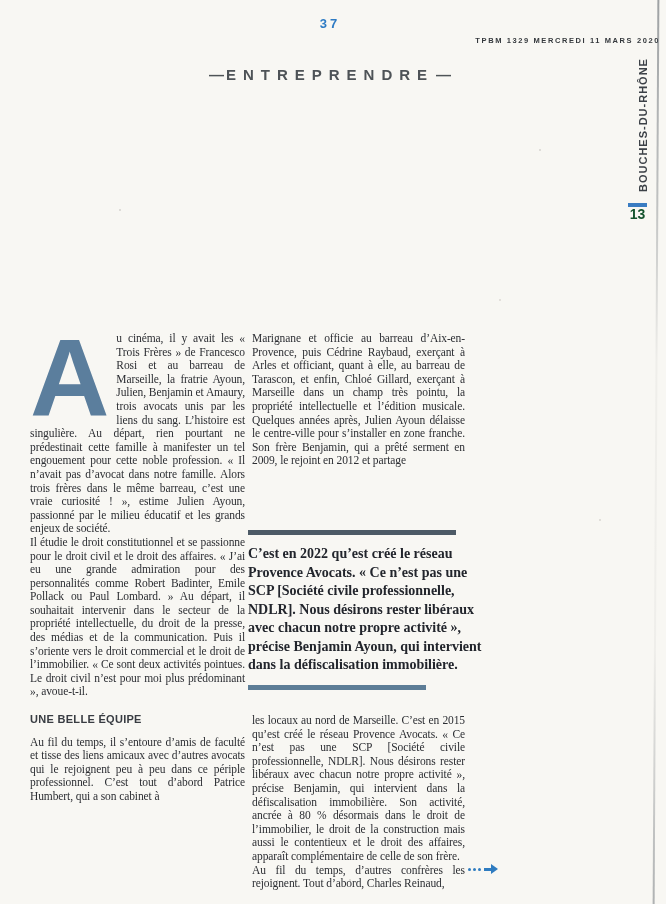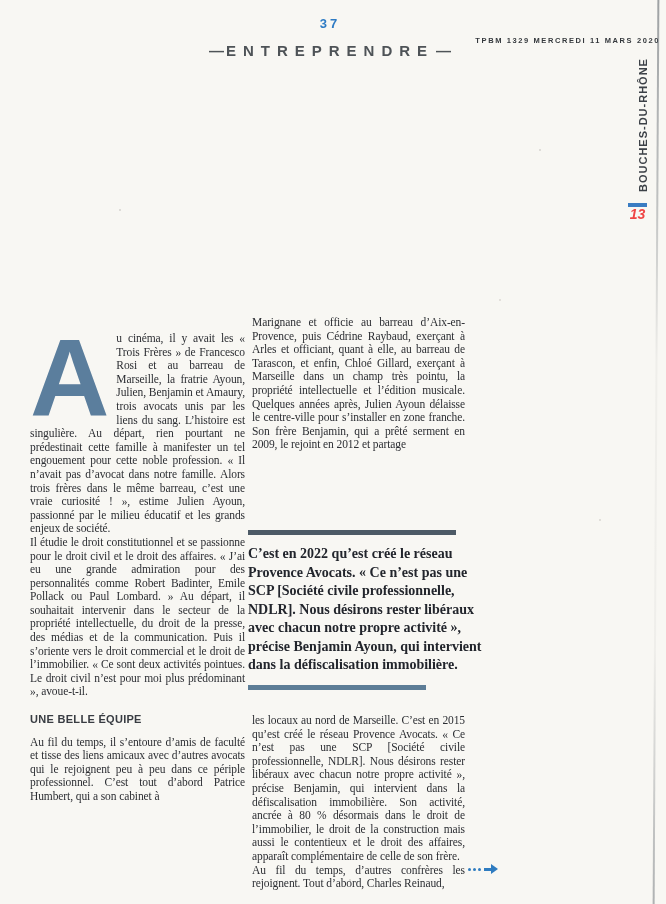--- a/index.html
+++ b/index.html
@@ -29,61 +29,61 @@
     font-family:"Liberation Sans","DejaVu Sans",sans-serif;
     font-size:13px;font-weight:bold;letter-spacing:3px;color:#2e7bc4;
   }
   .hdr-issue{
     position:absolute;top:36px;left:0;width:660px;text-align:right;
     font-family:"Liberation Sans","DejaVu Sans",sans-serif;
     font-size:7.5px;font-weight:bold;letter-spacing:1.6px;color:#35393d;
     text-transform:uppercase;
   }
   .hdr-section{
-    position:absolute;top:42px;left:0;width:660px;text-align:center;
+    position:absolute;top:66px;left:0;width:660px;text-align:center;
     font-family:"Liberation Sans","DejaVu Sans",sans-serif;
     font-size:15px;font-weight:bold;letter-spacing:7px;color:#4e5357;
     white-space:nowrap;
   }
   .hdr-section .dash{letter-spacing:0;margin:0 2px;}
 
   
   .side-region{
     position:absolute;left:637px;top:192px;
     transform:rotate(-90deg);transform-origin:0 0;
     white-space:nowrap;
     font-family:"Liberation Sans","DejaVu Sans",sans-serif;
     font-size:11px;font-weight:bold;letter-spacing:1px;color:#3c4147;
   }
   .side-bar{
     position:absolute;left:628px;top:203px;width:19px;height:4px;background:#3a7cc2;
   }
   .side-pagenum{
     position:absolute;left:626px;top:206px;width:23px;text-align:center;
     font-family:"Liberation Sans","DejaVu Sans",sans-serif;
-    font-size:14px;font-weight:bold;color:#ef4444;font-style:italic;
+    font-size:14px;font-weight:bold;color:#14532d;
   }
   .scan-edge{
     position:absolute;right:9px;top:0;bottom:0;width:2px;pointer-events:none;
     background:linear-gradient(to bottom,
       rgba(85,92,99,.55) 0%,rgba(85,92,99,.35) 22%,
       rgba(120,120,120,.07) 40%,rgba(120,120,120,.07) 72%,
       rgba(85,92,99,.45) 100%);
     transform:rotate(.3deg);
   }
 
   
   .col{
     position:absolute;width:215px;
     font-size:11.5px;line-height:13.6px;letter-spacing:-.1px;
     text-align:justify;
   }
   .col p{margin:0;}
   .col1{left:30px;top:332px;}
-  .col2a{left:252px;top:316px;width:213px;}
+  .col2a{left:252px;top:332px;width:213px;}
   .col2b{left:252px;top:714px;width:213px;}
 
   .dropcap{
     float:left;
     font-family:"Liberation Sans","DejaVu Sans",sans-serif;
     font-weight:bold;color:#5b7e9d;
     font-size:110px;line-height:82px;height:82px;
     margin:4px 7px 0 0;
   }
   .subhead{

